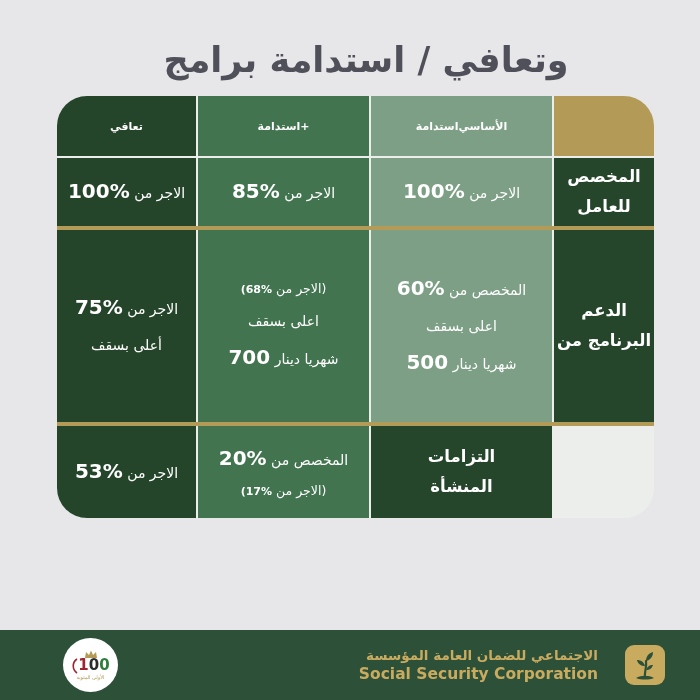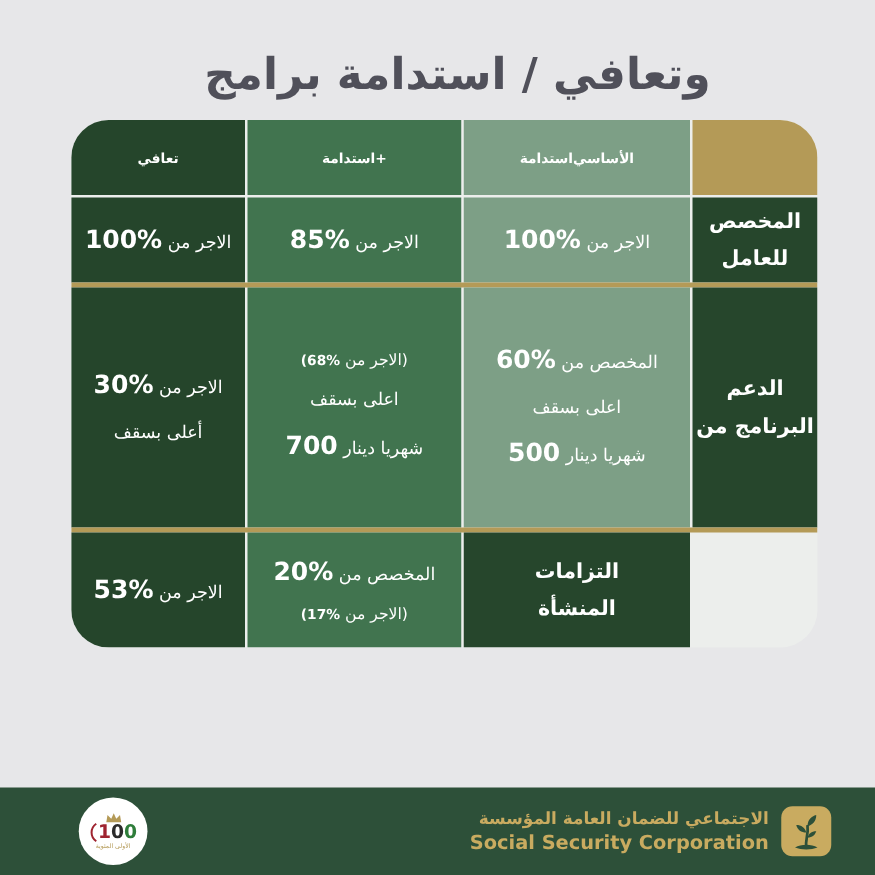--- a/index.html
+++ b/index.html
@@ -52,21 +52,21 @@
   .footer{position:absolute;left:0;bottom:0;width:700px;height:70px;background:#2d5039}
   .cent{
     position:absolute;left:63px;top:8px;width:55px;height:54px;background:#fff;border-radius:50%;
     display:flex;flex-direction:column;align-items:center;justify-content:center;
   }
   .c100{display:flex;align-items:center;font-weight:bold;font-size:15px;line-height:15px}
   .c100 .d1{color:#9f2430}
   .c100 .d2{color:#2b2b2b}
   .c100 .d3{color:#2e7d3a}
   .ccap{font-size:5px;color:#b49a57;line-height:7px;white-space:nowrap;direction:ltr}
-  .org{position:absolute;right:35px;top:15px;display:flex;align-items:center;gap:10px}
+  .org{position:absolute;right:35px;top:15px;display:flex;align-items:center;gap:27px}
   .org-text{text-align:right;color:#c9ab60}
   .org-ar{font-size:13.5px;font-weight:bold;line-height:18px;direction:ltr}
   .org-en{font-size:15.5px;font-weight:bold;line-height:20px;font-family:"DejaVu Sans",sans-serif}
   .org-logo{
     width:40px;height:40px;background:#c9ab60;border-radius:9px;
     display:flex;align-items:center;justify-content:center;
   }
 </style>
 </head>
 <body>
@@ -95,21 +95,21 @@
     </div>
     <div class="cell c-sage">
       <div class="line"><bdi class="num">100%</bdi> <bdi>من</bdi> <bdi>الاجر</bdi></div>
     </div>
     <div class="rowlabel c-darkL">
       <div class="lline"><bdi>المخصص</bdi></div>
       <div class="lline"><bdi>للعامل</bdi></div>
     </div>
     <div class="sep-gold"></div>
     <div class="cell c-dark">
-      <div class="line"><bdi class="num">30%</bdi> <bdi>من</bdi> <bdi>الاجر</bdi></div>
+      <div class="line"><bdi class="num">75%</bdi> <bdi>من</bdi> <bdi>الاجر</bdi></div>
       <div class="line"><bdi>بسقف</bdi> <bdi>أعلى</bdi></div>
     </div>
     <div class="cell c-mid">
       <div class="line paren"><bdi class="num">(68%</bdi> <bdi>من</bdi> <bdi>الاجر</bdi><bdi>)</bdi></div>
       <div class="line"><bdi>بسقف</bdi> <bdi>اعلى</bdi></div>
       <div class="line"><bdi class="num">700</bdi> <bdi>دينار</bdi> <bdi>شهريا</bdi></div>
     </div>
     <div class="cell c-sage">
       <div class="line"><bdi class="num">60%</bdi> <bdi>من</bdi> <bdi>المخصص</bdi></div>
       <div class="line"><bdi>بسقف</bdi> <bdi>اعلى</bdi></div>

